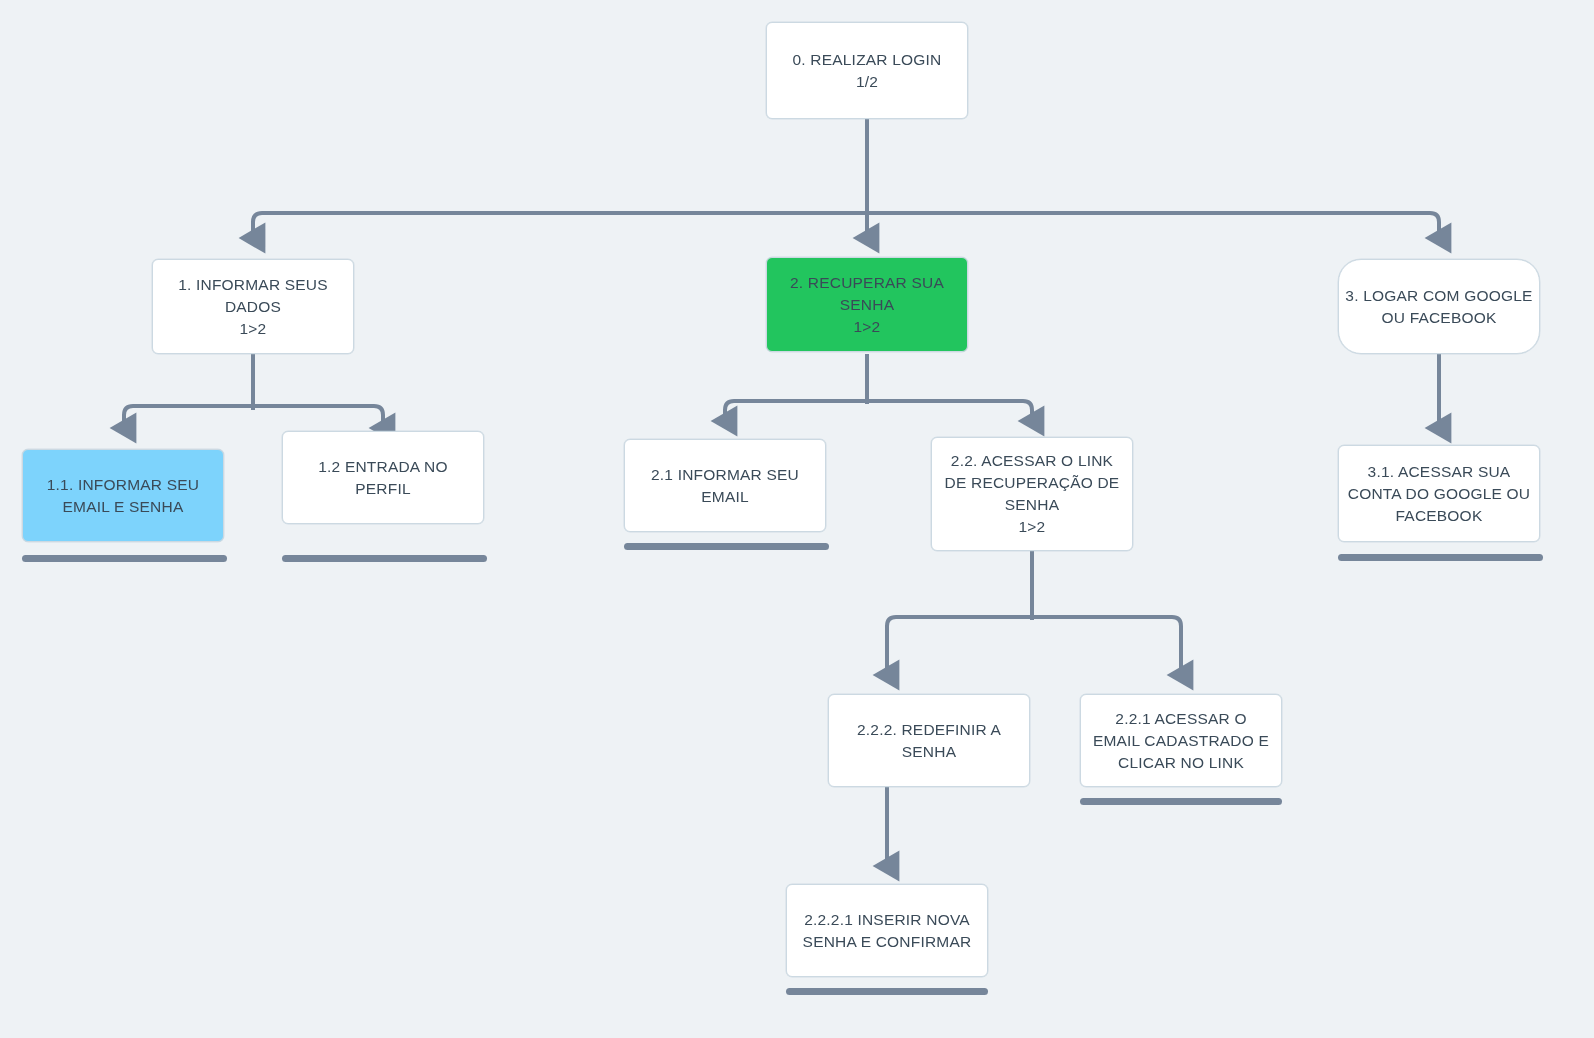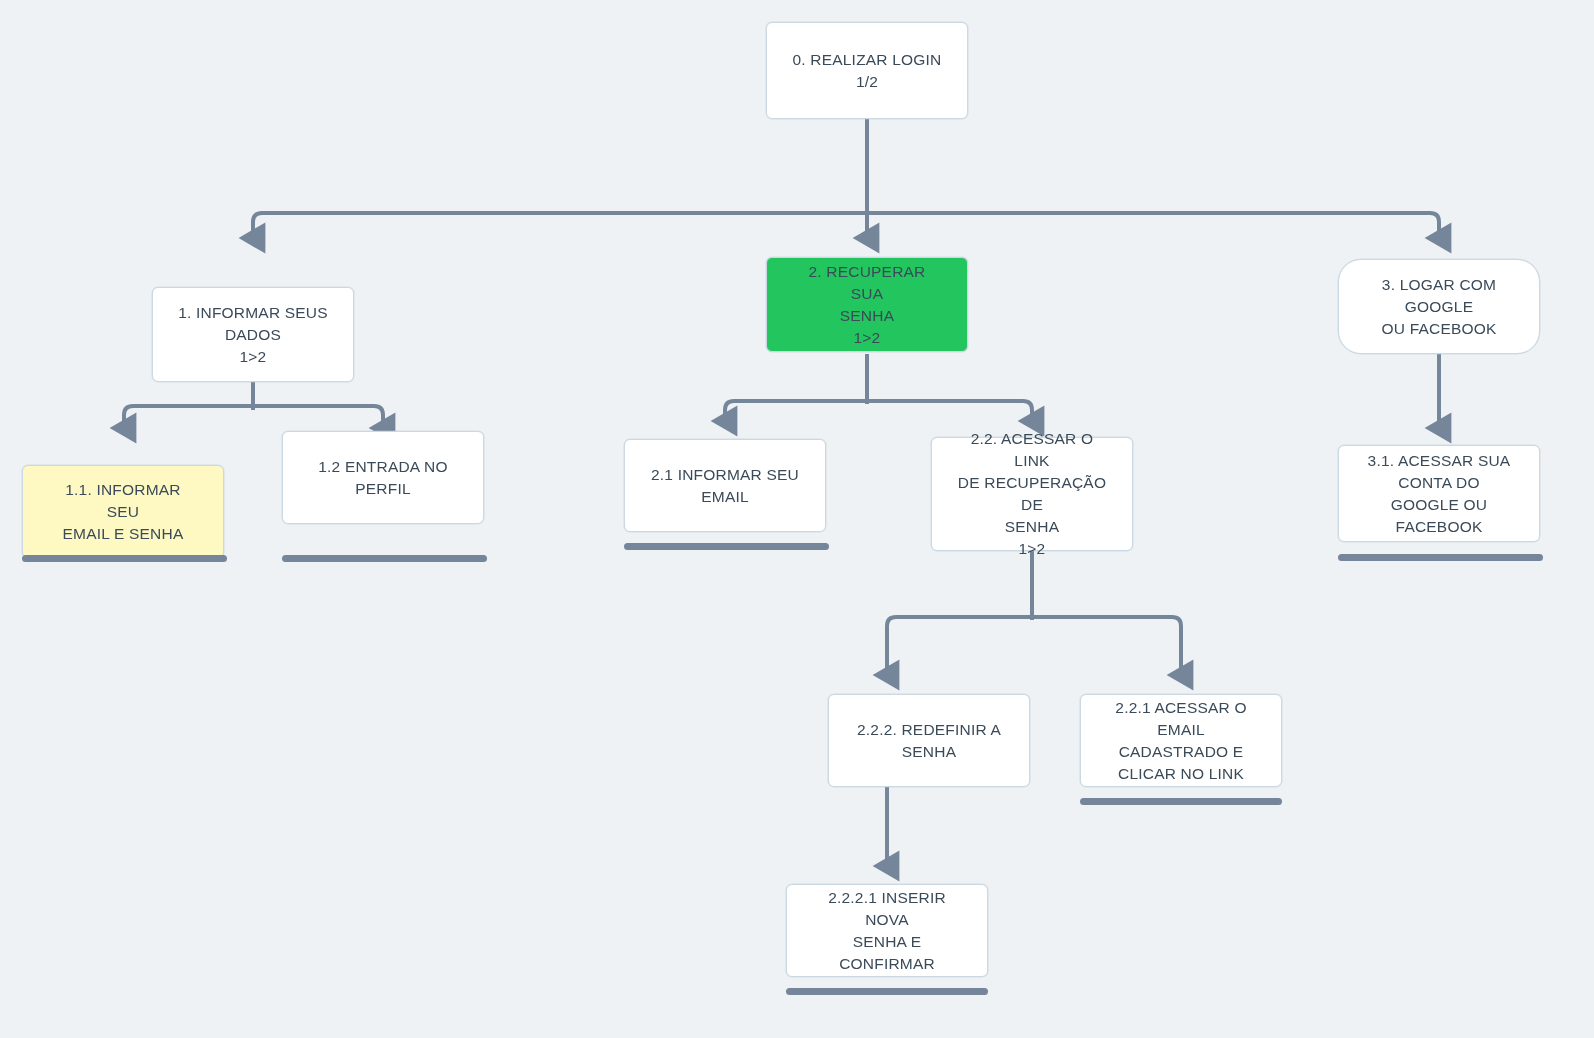--- a/index.html
+++ b/index.html
@@ -39,21 +39,21 @@
     border: 1px solid #ccd9e2;
     border-radius: 6px;
     display: flex;
     align-items: center;
     justify-content: center;
     text-align: center;
     color: #3a4a58;
     font-size: 15.5px;
     line-height: 1.42;
     letter-spacing: 0.2px;
-    padding: 4px 24px;
+    padding: 4px 0;
     box-shadow: 0 0 0 0.5px rgba(190,205,216,0.55);
   }
 
   .node .label {
     display: block;
     white-space: pre-line;
   }
 
   .underbar {
     position: absolute;
@@ -98,35 +98,35 @@
 
       <path d="M887,787 L887,866" marker-end="url(#arrow)"></path>
     </g>
   </svg>
 
   <div id="nodes">
       <div class="node" style="left: 766px; top: 22px; width: 202px; height: 97px; background: rgb(255, 255, 255); border-color: rgb(204, 217, 226); color: rgb(58, 74, 88);">
         <span class="label">0. REALIZAR LOGIN
 1/2</span>
       </div>
-      <div class="node" style="left: 152px; top: 259px; width: 202px; height: 95px; background: rgb(255, 255, 255); border-color: rgb(204, 217, 226); color: rgb(58, 74, 88); margin-top: 28px;">
+      <div class="node" style="left: 152px; top: 259px; width: 202px; height: 95px; background: rgb(255, 255, 255); border-color: rgb(204, 217, 226); color: rgb(58, 74, 88);">
         <span class="label">1. INFORMAR SEUS
 DADOS
 1&gt;2</span>
       </div>
       <div class="node" style="left: 766px; top: 257px; width: 202px; height: 95px; background: #22c55e; border-color: rgb(204, 217, 226); color: rgb(58, 74, 88); justify-content: center;">
         <span class="label">2. RECUPERAR SUA
 SENHA
 1&gt;2</span>
       </div>
       <div class="node" style="left: 1338px; top: 259px; width: 202px; height: 95px; background: rgb(255, 255, 255); border-color: rgb(204, 217, 226); color: rgb(58, 74, 88); border-radius: 23px;">
         <span class="label">3. LOGAR COM GOOGLE
 OU FACEBOOK</span>
       </div>
-      <div class="node" style="left: 22px; top: 449px; width: 202px; height: 93px; background: #fef9c3; border-color: rgb(204, 217, 226); color: rgb(58, 74, 88); margin-top: 16px;">
+      <div class="node" style="left: 22px; top: 449px; width: 202px; height: 93px; background: #7dd3fc; border-color: rgb(204, 217, 226); color: rgb(58, 74, 88);">
         <span class="label">1.1. INFORMAR SEU
 EMAIL E SENHA</span>
       </div>
       <div class="node" style="left: 282px; top: 431px; width: 202px; height: 93px; background: rgb(255, 255, 255); border-color: rgb(204, 217, 226); color: rgb(58, 74, 88);">
         <span class="label">1.2 ENTRADA NO
 PERFIL</span>
       </div>
       <div class="node" style="left: 624px; top: 439px; width: 202px; height: 93px; background: rgb(255, 255, 255); border-color: rgb(204, 217, 226); color: rgb(58, 74, 88);">
         <span class="label">2.1 INFORMAR SEU
 EMAIL</span>

